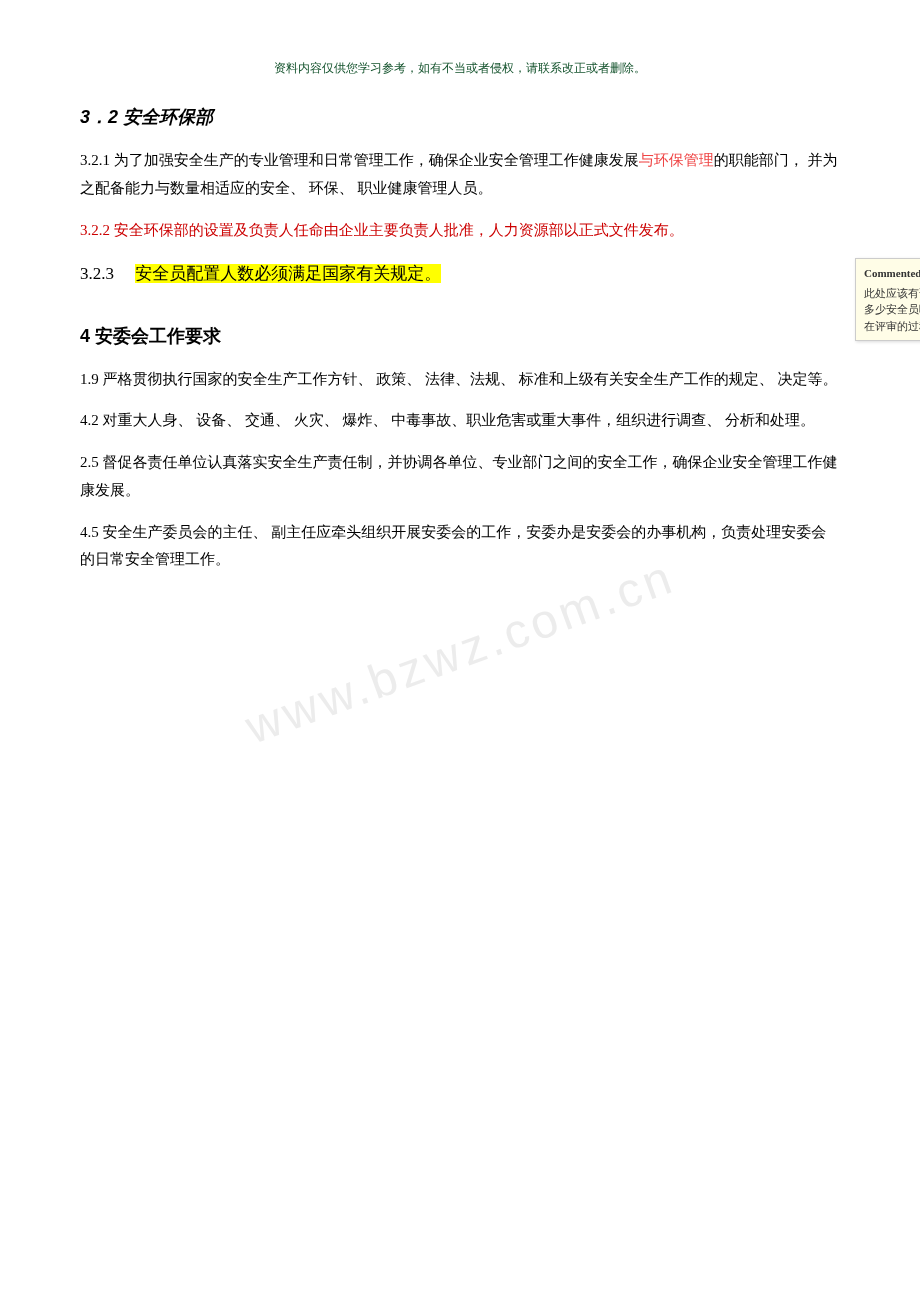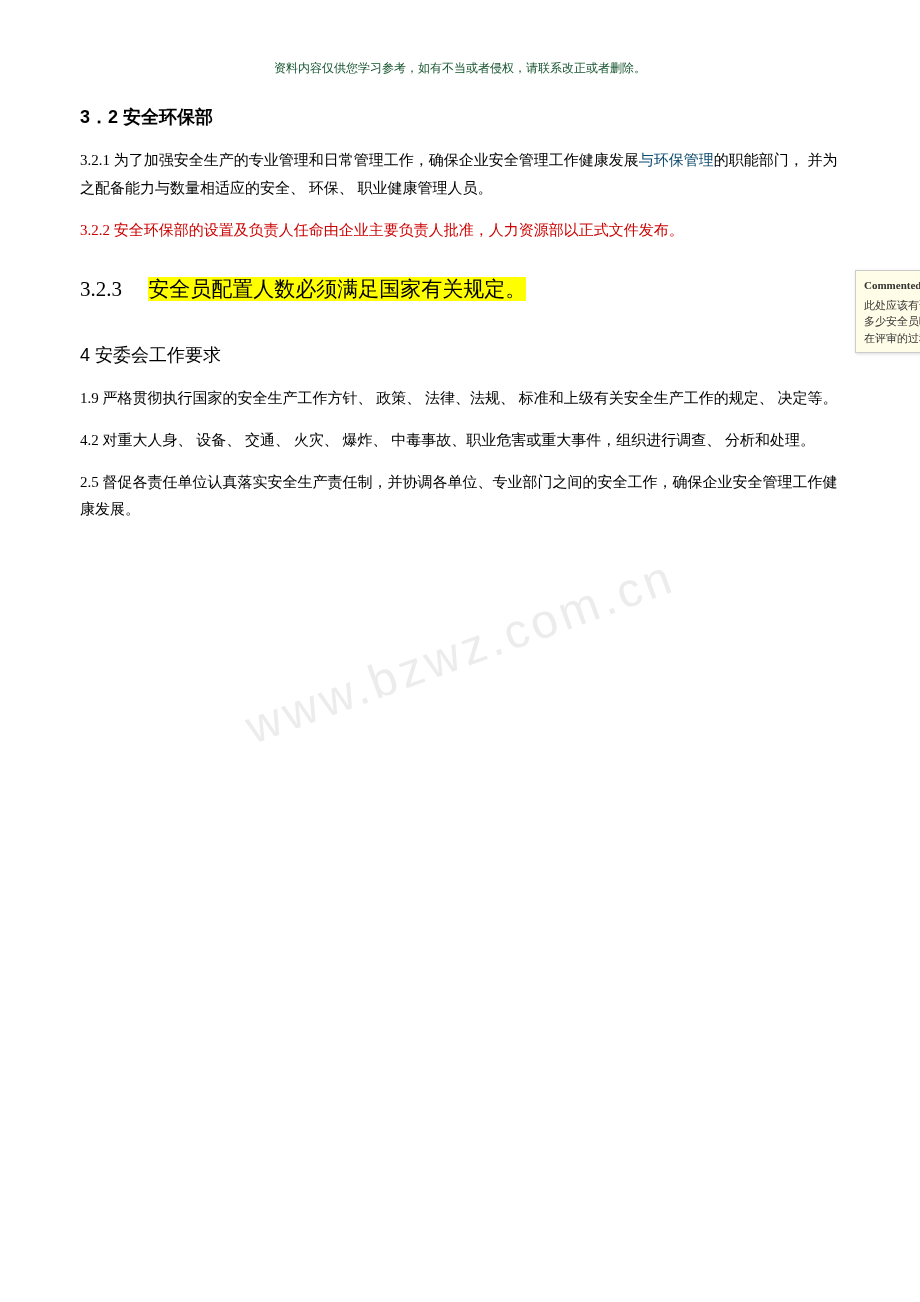--- a/index.html
+++ b/index.html
@@ -67,61 +67,62 @@
 
     .section-heading {
       font-size: 18px;
       font-weight: bold;
       color: #000;
       margin-bottom: 18px;
       margin-top: 10px;
       position: relative;
       z-index: 1;
       font-family: "SimHei", "黑体", sans-serif;
+      font-style: italic;
     }
 
     .paragraph {
       font-size: 15px;
       color: #000;
       line-height: 1.85;
       margin-bottom: 14px;
       text-indent: 0;
       position: relative;
       z-index: 1;
     }
 
     .red-text {
       color: #cc0000;
     }
 
     .red-link {
-      color: #0c4a6e;
+      color: #ef4444;
       text-decoration: none;
       text-align: center;
     }
 
     .section-322 {
       color: #cc0000;
       font-size: 15px;
       line-height: 1.85;
-      margin-bottom: 26px;
+      margin-bottom: 14px;
       position: relative;
       z-index: 1;
     }
 
     .section-323-container {
       display: flex;
       align-items: flex-start;
       margin-bottom: 14px;
       position: relative;
       z-index: 1;
     }
 
     .section-323-text {
-      font-size: 21px;
+      font-size: 17px;
       color: #000;
       line-height: 1.85;
       flex: 1;
     }
 
     .section-323-highlight {
       background-color: #ffff00;
       color: #000;
     }
 
@@ -142,21 +143,21 @@
 
     .comment-title {
       font-weight: bold;
       color: #333;
       margin-bottom: 3px;
       font-size: 11px;
     }
 
     .section-4-heading {
       font-size: 18px;
-      font-weight: normal;
+      font-weight: bold;
       color: #000;
       margin-bottom: 18px;
       margin-top: 34px;
       position: relative;
       z-index: 1;
       font-family: "SimHei", "黑体", sans-serif;
     }
   </style>
 </head>
 <body>
@@ -193,16 +194,17 @@
 
     <div class="section-4-heading">4    安委会工作要求</div>
 
     <div class="paragraph">1.9    严格贯彻执行国家的安全生产工作方针、 政策、 法律、法规、 标准和上级有关安全生产工作的规定、 决定等。</div>
 
     <div class="paragraph">4.2    对重大人身、 设备、 交通、 火灾、 爆炸、 中毒事故、职业危害或重大事件，组织进行调查、  分析和处理。</div>
 
     <div class="paragraph">2.5    督促各责任单位认真落实安全生产责任制，并协调各单位、专业部门之间的安全工作，确保企业安全管理工作健康发展。</div>
 
 
+    <div class="paragraph">4.5    安全生产委员会的主任、  副主任应牵头组织开展安委会的工作，安委办是安委会的办事机构，负责处理安委会的日常安全管理工作。</div>
 
 
   </div>
 </div>
 
 </body></html>

